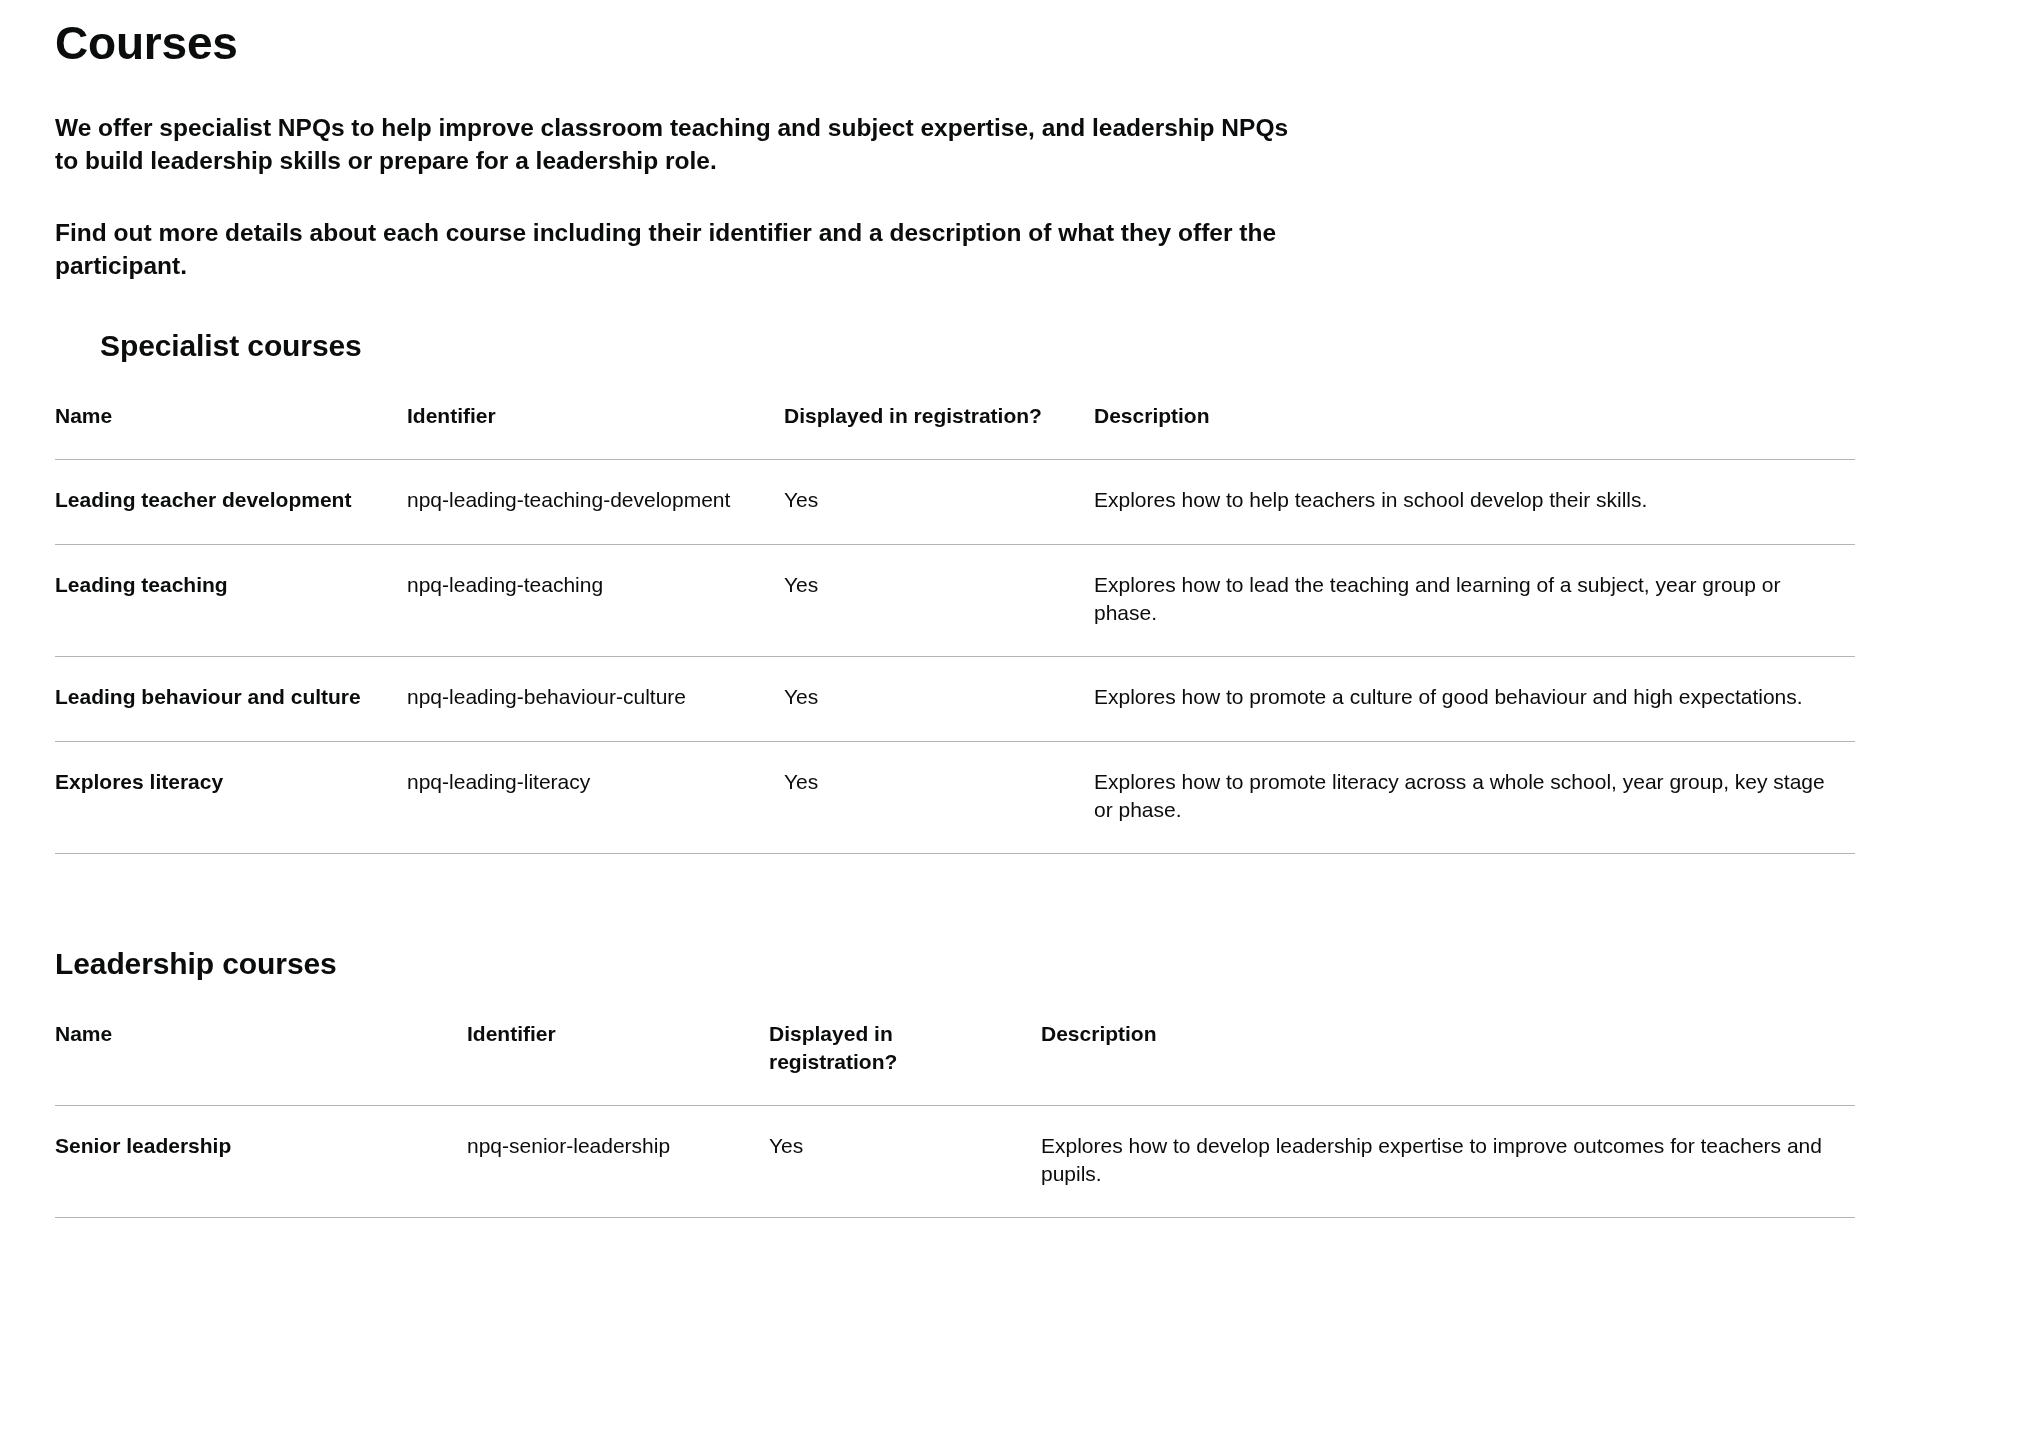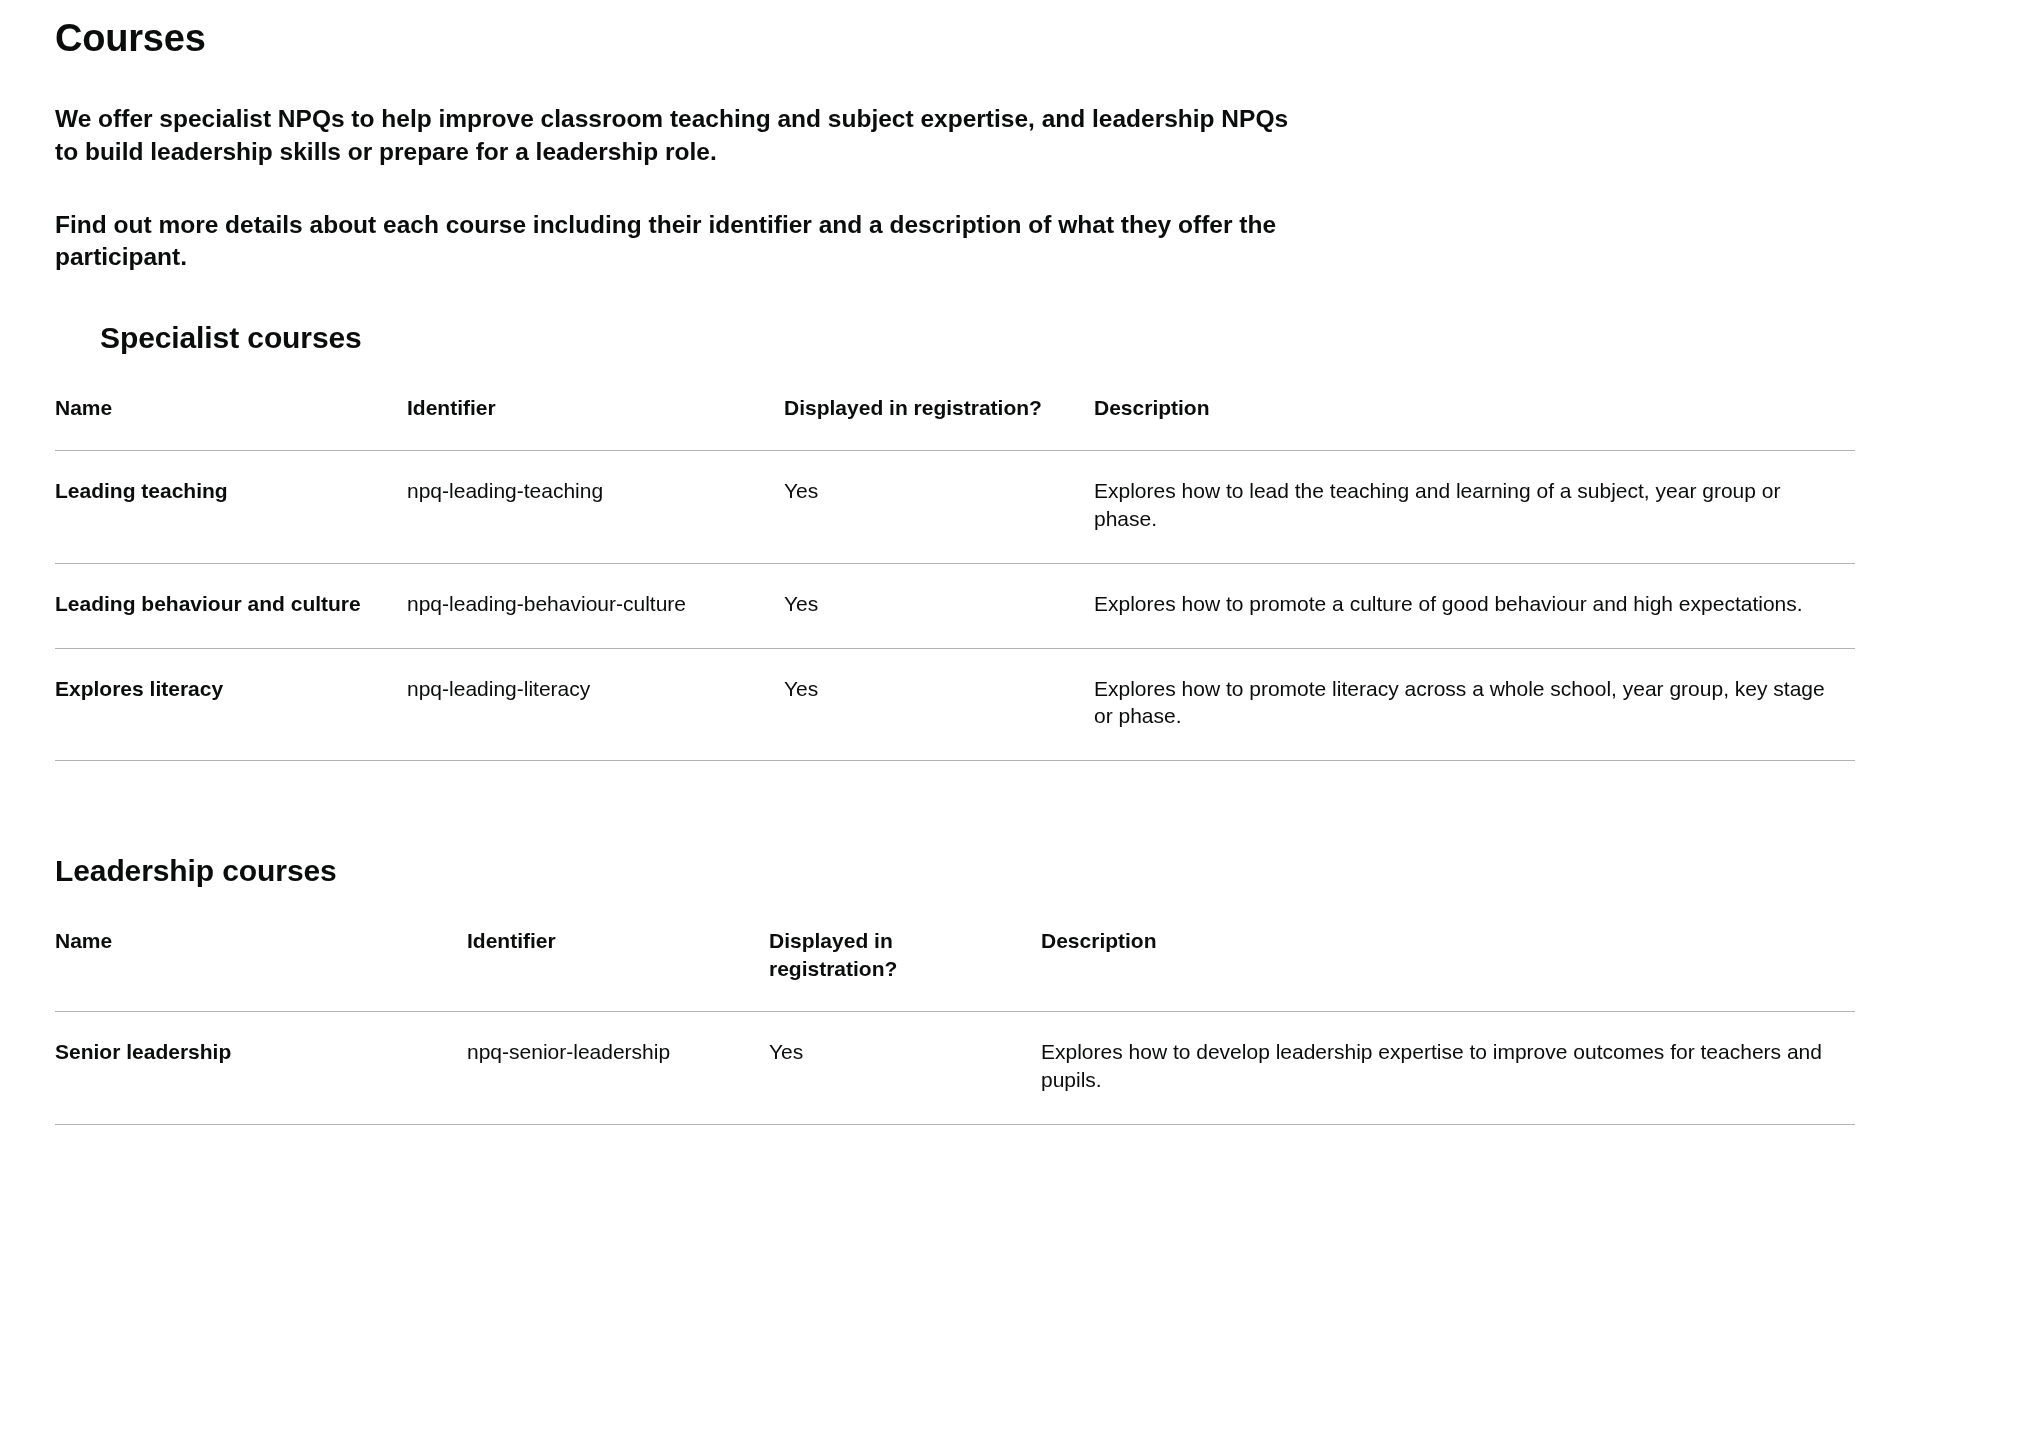--- a/index.html
+++ b/index.html
@@ -19,21 +19,21 @@
     padding: 0 0 0 0;
     position: relative;
     overflow: hidden;
   }
   .content {
     padding-left: 55px;
     padding-top: 18px;
   }
 
   h1.page-title {
-    font-size: 38px;
+    font-size: 46px;
     line-height: 1.09;
     font-weight: 700;
     margin: 0 0 44px 0;
     letter-spacing: -0.2px;
   }
 
   p.lede {
     font-size: 24.5px;
     line-height: 1.33;
     font-weight: 700;
@@ -122,20 +122,26 @@
         <thead>
           <tr>
             <th scope="col">Name</th>
             <th scope="col">Identifier</th>
             <th scope="col">Displayed in registration?</th>
             <th scope="col">Description</th>
           </tr>
         </thead>
         <tbody>
           <tr>
+            <th scope="row">Leading teacher development</th>
+            <td>npq-leading-teaching-development</td>
+            <td>Yes</td>
+            <td>Explores how to help teachers in school develop their skills.</td>
+          </tr>
+          <tr>
             <th scope="row">Leading teaching</th>
             <td>npq-leading-teaching</td>
             <td>Yes</td>
             <td>Explores how to lead the teaching and learning of a subject, year group or phase.</td>
           </tr>
           <tr>
             <th scope="row">Leading behaviour and culture</th>
             <td>npq-leading-behaviour-culture</td>
             <td>Yes</td>
             <td>Explores how to promote a culture of good behaviour and high expectations.</td>

